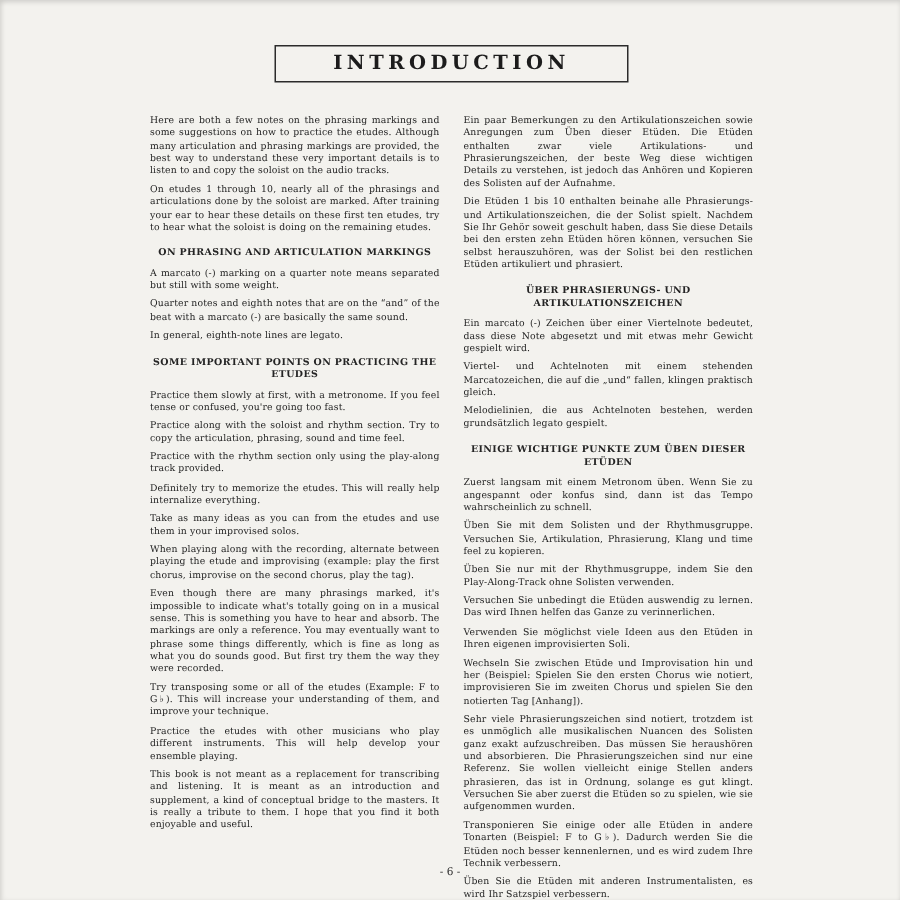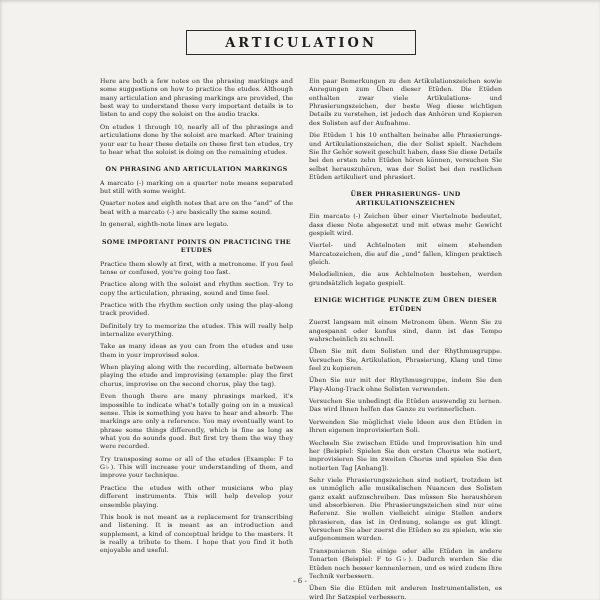--- a/index.html
+++ b/index.html
@@ -41,21 +41,21 @@
   .page-number{
     position:absolute;left:0;bottom:15px;width:100%;
     text-align:center;font-size:7px;color:#2a2a2a;
   }
 </style>
 </head>
 <body>
 
 <div class="page">
   <div class="title-box">
-    <h1>ARTICULATION</h1>
+    <h1>INTRODUCTION</h1>
   </div>
   <div class="columns">
     <div class="col" id="col-english">
         <p class="para">Here are both a few notes on the phrasing markings and some suggestions on how to practice the etudes. Although many articulation and phrasing markings are provided, the best way to understand these very important details is to listen to and copy the soloist on the audio tracks.</p>
         <p class="para">On etudes 1 through 10, nearly all of the phrasings and articulations done by the soloist are marked. After training your ear to hear these details on these first ten etudes, try to hear what the soloist is doing on the remaining etudes.</p>
         <h2 class="heading">ON PHRASING AND ARTICULATION MARKINGS</h2>
         <p class="para">A marcato (-) marking on a quarter note means separated but still with some weight.</p>
         <p class="para">Quarter notes and eighth notes that are on the “and” of the beat with a marcato (-) are basically the same sound.</p>
         <p class="para">In general, eighth-note lines are legato.</p>
         <h2 class="heading">SOME IMPORTANT POINTS ON PRACTICING THE ETUDES</h2>

